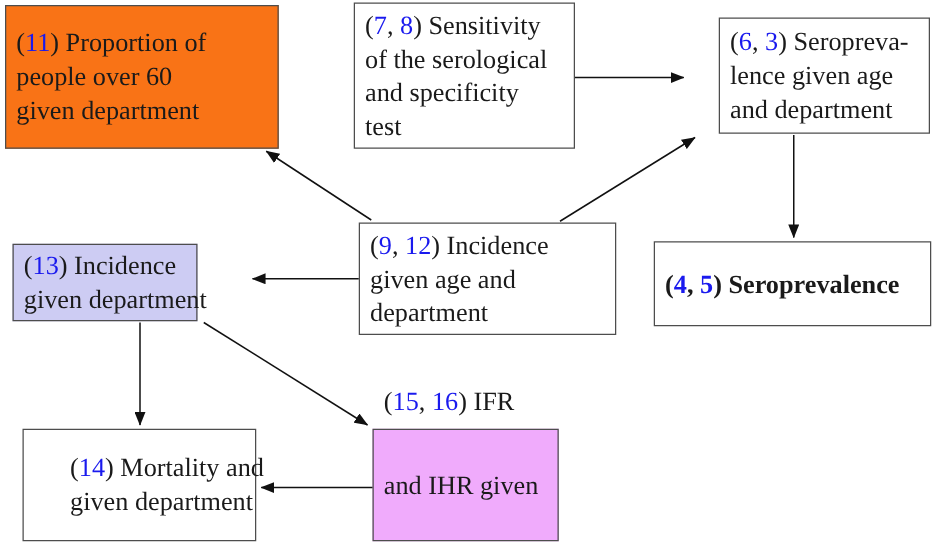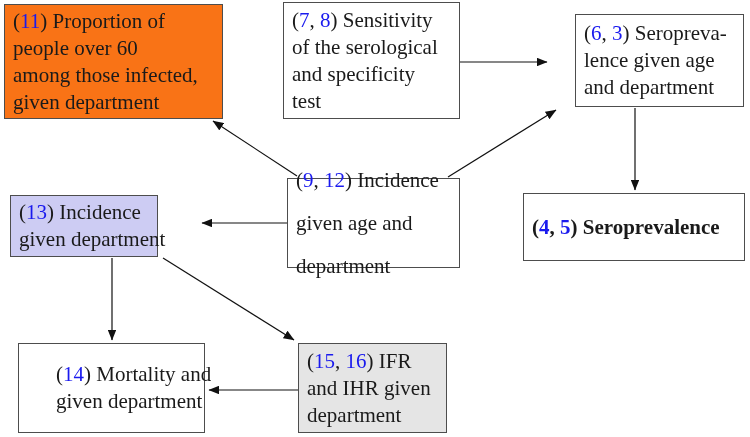--- a/index.html
+++ b/index.html
@@ -46,51 +46,50 @@
   }
 </style>
 </head>
 <body>
 
 <div id="canvas">
   <div id="nodes">
       <div class="node" style="left: 4px; top: 4px; width: 219px; height: 115px; background: #f97316;">
         <div class="line"><span>(</span><span class="num">11</span><span>) Proportion of</span></div>
         <div class="line"><span>people over 60</span></div>
-        <div class="line"><span>among those infected,</span></div>
         <div class="line"><span>given department</span></div>
       </div>
       <div class="node" style="left: 283px; top: 2px; width: 177px; height: 117px; background: rgb(255, 255, 255);">
         <div class="line"><span>(</span><span class="num">7</span><span>, </span><span class="num">8</span><span>) Sensitivity</span></div>
         <div class="line"><span>of the serological</span></div>
         <div class="line"><span>and specificity</span></div>
         <div class="line"><span>test</span></div>
       </div>
       <div class="node" style="left: 551px; top: 14px; width: 169px; height: 93px; background: rgb(255, 255, 255); margin-left: 24px;">
         <div class="line"><span>(</span><span class="num">6</span><span>, </span><span class="num">3</span><span>) Seropreva-</span></div>
         <div class="line"><span>lence given age</span></div>
         <div class="line"><span>and department</span></div>
       </div>
-      <div class="node" style="left: 287px; top: 178px; width: 173px; height: 90px; background: rgb(255, 255, 255); gap: 16px;">
+      <div class="node" style="left: 287px; top: 178px; width: 206px; height: 90px; background: rgb(255, 255, 255);">
         <div class="line"><span>(</span><span class="num">9</span><span>, </span><span class="num">12</span><span>) Incidence</span></div>
         <div class="line"><span>given age and</span></div>
         <div class="line"><span>department</span></div>
       </div>
       <div class="node" style="left: 10px; top: 195px; width: 148px; height: 62px; background: rgb(205, 204, 243); font-family: Liberation Serif, serif;">
         <div class="line"><span>(</span><span class="num">13</span><span>) Incidence</span></div>
         <div class="line"><span>given department</span></div>
       </div>
       <div class="node" style="left: 523px; top: 193px; width: 222px; height: 68px; background: rgb(255, 255, 255); font-weight: bold;">
         <div class="line"><span>(</span><span class="num">4</span><span>, </span><span class="num">5</span><span>) Seroprevalence</span></div>
       </div>
       <div class="node" style="left: 18px; top: 343px; width: 187px; height: 90px; background: rgb(255, 255, 255); padding-left: 37px;">
         <div class="line"><span>(</span><span class="num">14</span><span>) Mortality and</span></div>
         <div class="line"><span>given department</span></div>
       </div>
-      <div class="node" style="left: 298px; top: 343px; width: 149px; height: 90px; background: #e5e5e5;">
+      <div class="node" style="left: 298px; top: 343px; width: 149px; height: 90px; background: #f0abfc; gap: 40px;">
         <div class="line"><span>(</span><span class="num">15</span><span>, </span><span class="num">16</span><span>) IFR</span></div>
         <div class="line"><span>and IHR given</span></div>
         <div class="line"><span>department</span></div>
       </div>
     </div>
   <svg id="arrows" width="750" height="437" viewBox="0 0 750 437">
     <defs>
       <marker id="ah" viewBox="0 0 10 8" markerWidth="11" markerHeight="8.8" refX="9.5" refY="4" orient="auto" markerUnits="userSpaceOnUse">
         <path d="M0,0 L10,4 L0,8 Z" fill="#111111"></path>
       </marker>

